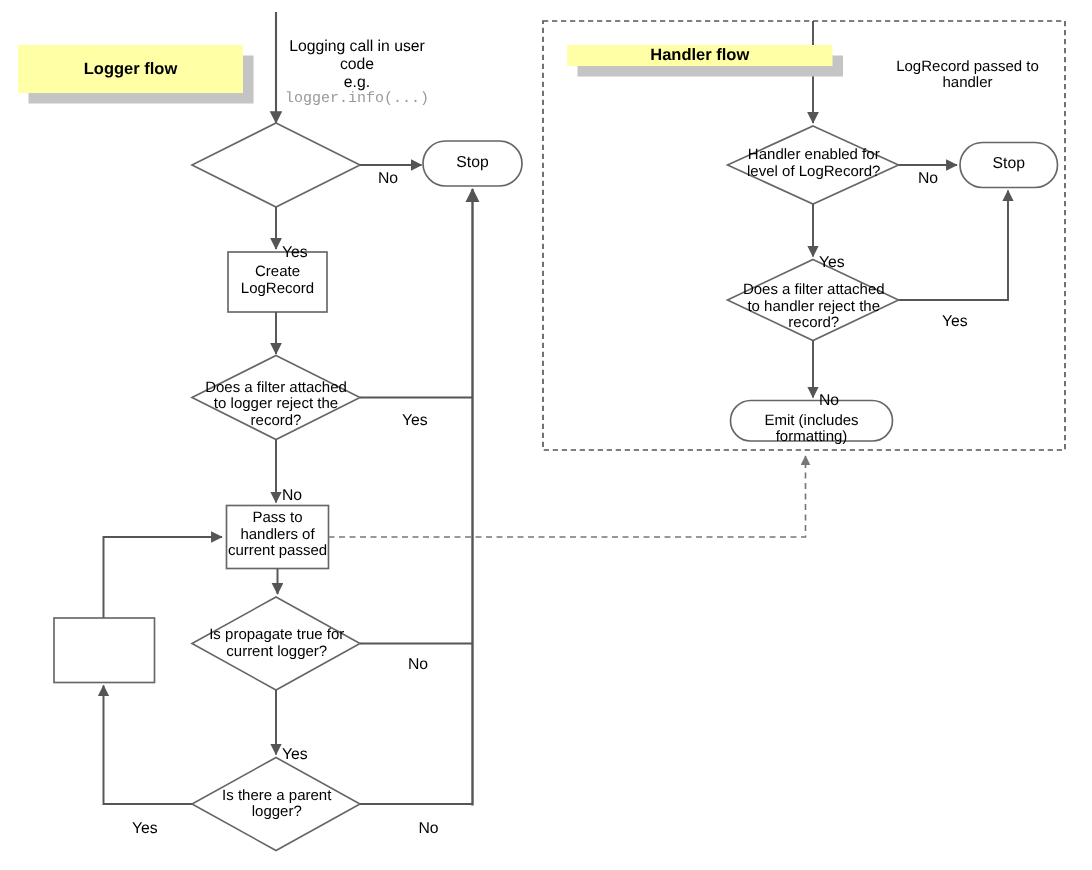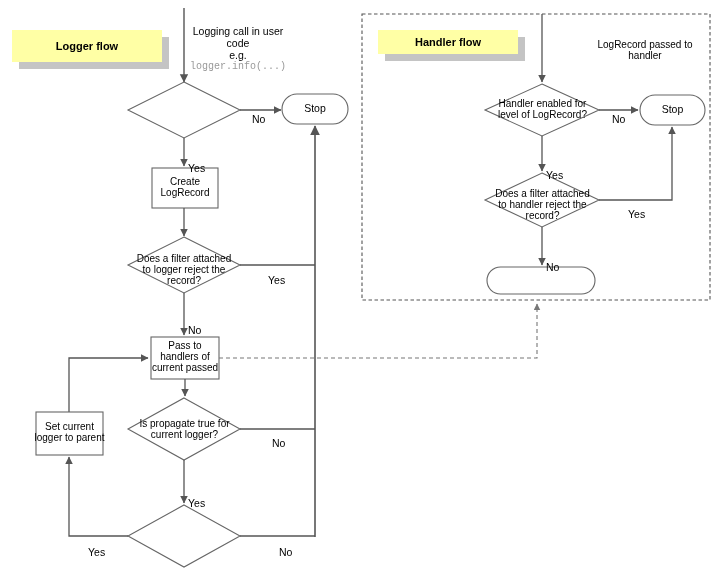--- a/index.html
+++ b/index.html
@@ -173,21 +173,21 @@
     </g>
   </svg>
 
   <div class="banner" style="left:12px;top:30px;width:150px;height:32px;">
     <div class="shadow"></div>
     <div class="face">
       <span>Logger flow</span>
     </div>
   </div>
 
-  <div class="banner" style="left:378px;top:30px;width:140px;height:24px;">
+  <div class="banner" style="left:378px;top:30px;width:140px;height:14px;padding-left:37px;">
     <div class="shadow"></div>
     <div class="face">
       <span>Handler flow</span>
     </div>
   </div>
 
   <div class="lbl lbl-11" style="left:183px;top:26px;width:110px;">
     <div>Logging call in user</div>
     <div>code</div>
     <div>e.g.</div>
@@ -209,30 +209,30 @@
     <div>to logger reject the</div>
     <div>record?</div>
   </div>
 
   <div class="lbl lbl-10" style="left:146px;top:340px;width:78px;">
     <div>Pass to</div>
     <div>handlers of</div>
     <div>current passed</div>
   </div>
 
-  <div class="lbl lbl-10" style="left:26px;top:421px;width:87px;">
-    <div>Set current</div>
-    <div>logger to parent</div>
-  </div>
 
   <div class="lbl lbl-10" style="left:126px;top:418px;width:117px;">
     <div>Is propagate true for</div>
     <div>current logger?</div>
   </div>
 
+  <div class="lbl lbl-10" style="left:128px;top:525px;width:113px;">
+    <div>Is there a parent</div>
+    <div>logger?</div>
+  </div>
 
   <div class="lbl lbl-10" style="left:541px;top:39px;width:112px;margin-left:48px;">
     <div>LogRecord passed to</div>
     <div>handler</div>
   </div>
 
   <div class="lbl lbl-10" style="left:484px;top:98px;width:117px;">
     <div>Handler enabled for</div>
     <div>level of LogRecord?</div>
   </div>
@@ -240,20 +240,23 @@
   <div class="lbl lbl-11" style="left:640px;top:104px;width:65px;">
     <div>Stop</div>
   </div>
 
   <div class="lbl lbl-10" style="left:483px;top:188px;width:119px;">
     <div>Does a filter attached</div>
     <div>to handler reject the</div>
     <div>record?</div>
   </div>
 
+  <div class="lbl lbl-10" style="left:487px;top:275px;width:108px;">
+    <div>Emit (includes formatting)</div>
+  </div>
 
   <div class="edge-lbl" style="left:252px;top:93px;">No</div>
   <div class="edge-lbl" style="left:188px;top:142px;">Yes</div>
   <div class="edge-lbl" style="left:268px;top:254px;">Yes</div>
   <div class="edge-lbl" style="left:188px;top:304px;">No</div>
   <div class="edge-lbl" style="left:272px;top:417px;">No</div>
   <div class="edge-lbl" style="left:188px;top:477px;">Yes</div>
   <div class="edge-lbl" style="left:88px;top:526px;">Yes</div>
   <div class="edge-lbl" style="left:279px;top:526px;">No</div>
   <div class="edge-lbl" style="left:612px;top:93px;">No</div>

